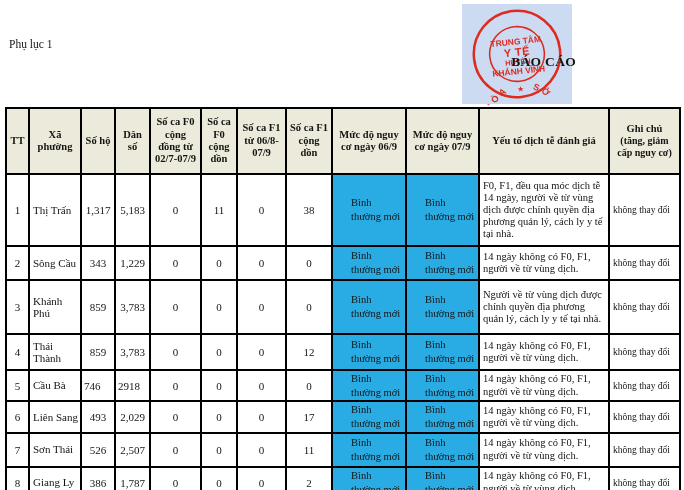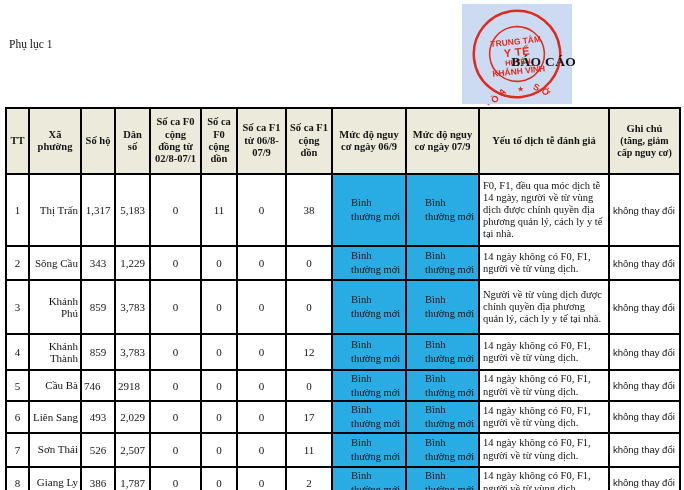--- a/index.html
+++ b/index.html
@@ -40,26 +40,26 @@
   table{
     position:absolute;top:107px;left:5px;width:674px;
     border-collapse:collapse;table-layout:fixed;border:2px solid #000;
   }
   th,td{border:2px solid #000;vertical-align:middle;padding:1px 2px;overflow:hidden;}
   thead tr{height:66px;}
   th{background:var(--header-fill);font-weight:bold;font-size:10.5px;line-height:1.18;text-align:center;}
   th .sub{font-weight:bold;font-size:10px;}
   td{font-size:11px;}
   .c-tt{text-align:center;}
-  .c-name{text-align:right;padding-left:3px;line-height:1.12;}
+  .c-name{text-align:left;padding-left:3px;line-height:1.12;}
   .c-num{text-align:center;}
   .num-right{text-align:left;padding-right:14px;}
   .c-risk{background:var(--risk);font-size:10.5px;line-height:1.3;text-align:left;padding-left:18px;}
   .c-yeuto{font-size:10.5px;line-height:1.16;text-align:left;padding:1px 2px 1px 3px;}
-  .c-ghichu{font-family:Liberation Sans, sans-serif;font-size:9.5px;text-align:left;padding-left:3px;}
+  .c-ghichu{font-family:Liberation Serif, serif;font-size:9.5px;text-align:left;padding-left:3px;}
   tbody tr:nth-child(1){height:72px;}
   tbody tr:nth-child(2){height:34px;}
   tbody tr:nth-child(3){height:54px;}
   tbody tr:nth-child(4){height:36px;}
   tbody tr:nth-child(5){height:30px;}
   tbody tr:nth-child(6){height:30px;}
   tbody tr:nth-child(7){height:34px;}
   tbody tr:nth-child(8){height:32px;}
 </style>
 </head>
@@ -105,21 +105,21 @@
         <col style="width:73px">
         <col style="width:130px">
         <col style="width:71px">
     </colgroup>
     <thead>
       <tr>
         <th>TT</th>
         <th>Xã phường</th>
         <th>Số hộ</th>
         <th>Dân số</th>
-        <th>Số ca F0 cộng đồng từ 02/8-07/1</th>
+        <th>Số ca F0 cộng đồng từ 02/7-07/9</th>
         <th>Số ca F0 cộng dồn</th>
         <th>Số ca F1 từ 06/8-07/9</th>
         <th>Số ca F1 cộng dồn</th>
         <th>Mức độ nguy cơ ngày 06/9</th>
         <th>Mức độ nguy cơ ngày 07/9</th>
         <th>Yếu tố dịch tễ đánh giá</th>
         <th>
           <div>Ghi chú</div>
           <div class="sub">(tăng, giảm cấp nguy cơ)</div>
         </th>
@@ -163,21 +163,21 @@
           <td class="c-num">0</td>
           <td class="c-num">0</td>
           <td class="c-num">0</td>
           <td class="c-risk">Bình thường mới</td>
           <td class="c-risk">Bình thường mới</td>
           <td class="c-yeuto">Người về từ vùng dịch được chính quyền địa phương quản lý, cách ly y tế tại nhà.</td>
           <td class="c-ghichu">không thay đổi</td>
         </tr>
         <tr>
           <td class="c-tt">4</td>
-          <td class="c-name">Khánh Thành</td>
+          <td class="c-name">Thái Thành</td>
           <td class="c-num">859</td>
           <td class="c-num">3,783</td>
           <td class="c-num">0</td>
           <td class="c-num">0</td>
           <td class="c-num">0</td>
           <td class="c-num">12</td>
           <td class="c-risk">Bình thường mới</td>
           <td class="c-risk">Bình thường mới</td>
           <td class="c-yeuto">14 ngày không có F0, F1, người về từ vùng dịch.</td>
           <td class="c-ghichu">không thay đổi</td>

